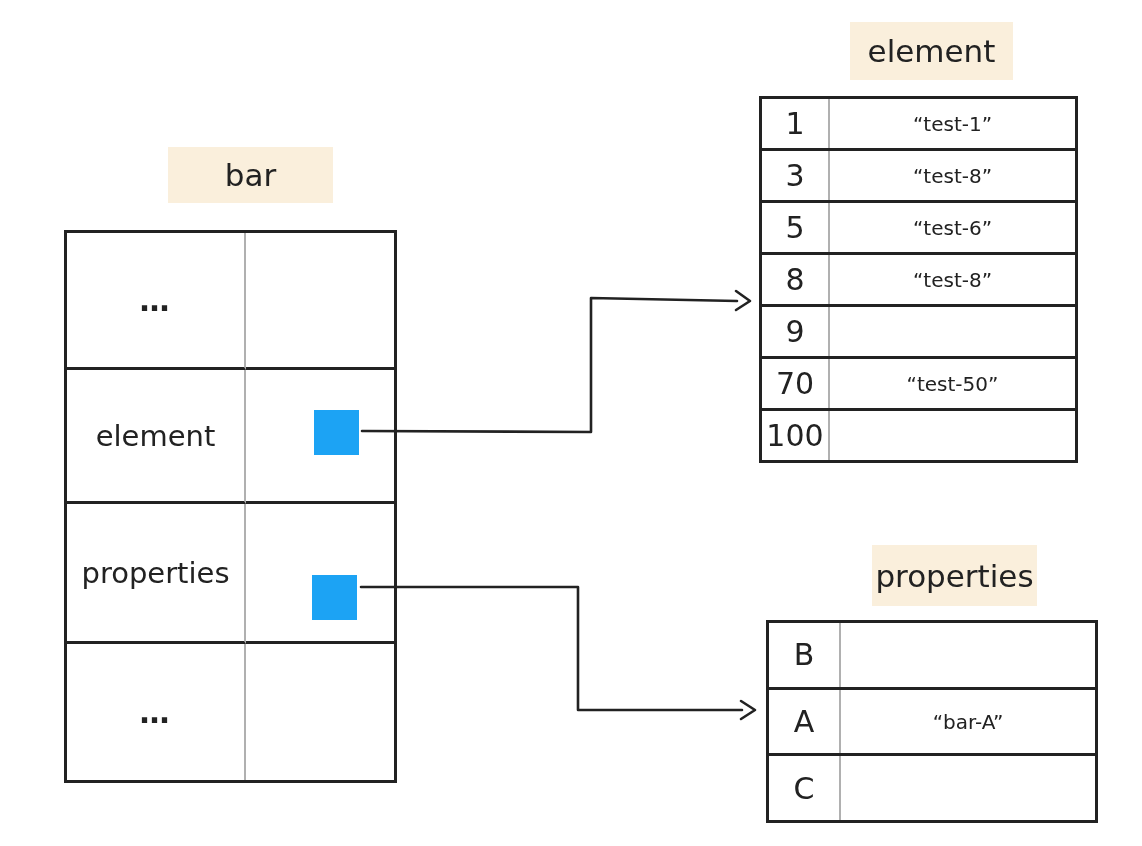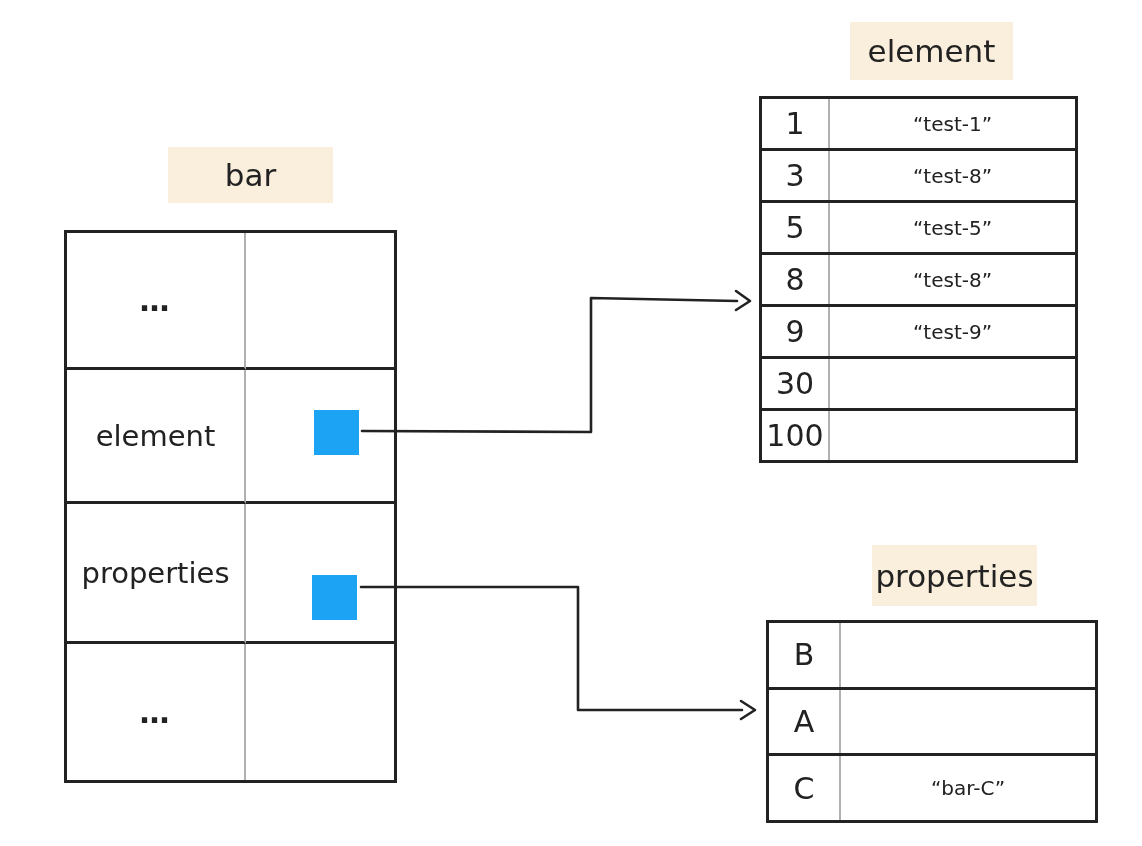--- a/index.html
+++ b/index.html
@@ -150,48 +150,48 @@
     <div class="kv-row">
       <div class="kv-key">1</div>
       <div class="kv-value">“test-1”</div>
     </div>
     <div class="kv-row">
       <div class="kv-key">3</div>
       <div class="kv-value">“test-8”</div>
     </div>
     <div class="kv-row">
       <div class="kv-key">5</div>
-      <div class="kv-value">“test-5”</div>
+      <div class="kv-value">“test-6”</div>
     </div>
     <div class="kv-row">
       <div class="kv-key">8</div>
       <div class="kv-value">“test-8”</div>
     </div>
     <div class="kv-row">
       <div class="kv-key">9</div>
-      <div class="kv-value">“test-9”</div>
-    </div>
-    <div class="kv-row">
-      <div class="kv-key">30</div>
+    </div>
+    <div class="kv-row">
+      <div class="kv-key">70</div>
+      <div class="kv-value">“test-50”</div>
     </div>
     <div class="kv-row">
       <div class="kv-key">100</div>
     </div>
   </div>
 
   <div class="kv-table" id="properties-table">
     <div class="kv-row">
       <div class="kv-key">B</div>
     </div>
     <div class="kv-row">
       <div class="kv-key">A</div>
+      <div class="kv-value">“bar-A”</div>
     </div>
     <div class="kv-row">
       <div class="kv-key">C</div>
-      <div class="kv-value">“bar-C”</div>
     </div>
   </div>
 
   <svg class="arrows" viewBox="0 0 1142 846">
     <g>
       <path class="arrow-path" d="M 362 431 L 591 432 L 591 298 L 737 301"></path>
       <path class="arrow-path" d="M 736 291 L 750 301 L 736 310"></path>
     </g>
     <g>
       <path class="arrow-path" d="M 361 587 L 578 587 L 578 710 L 742 710"></path>

